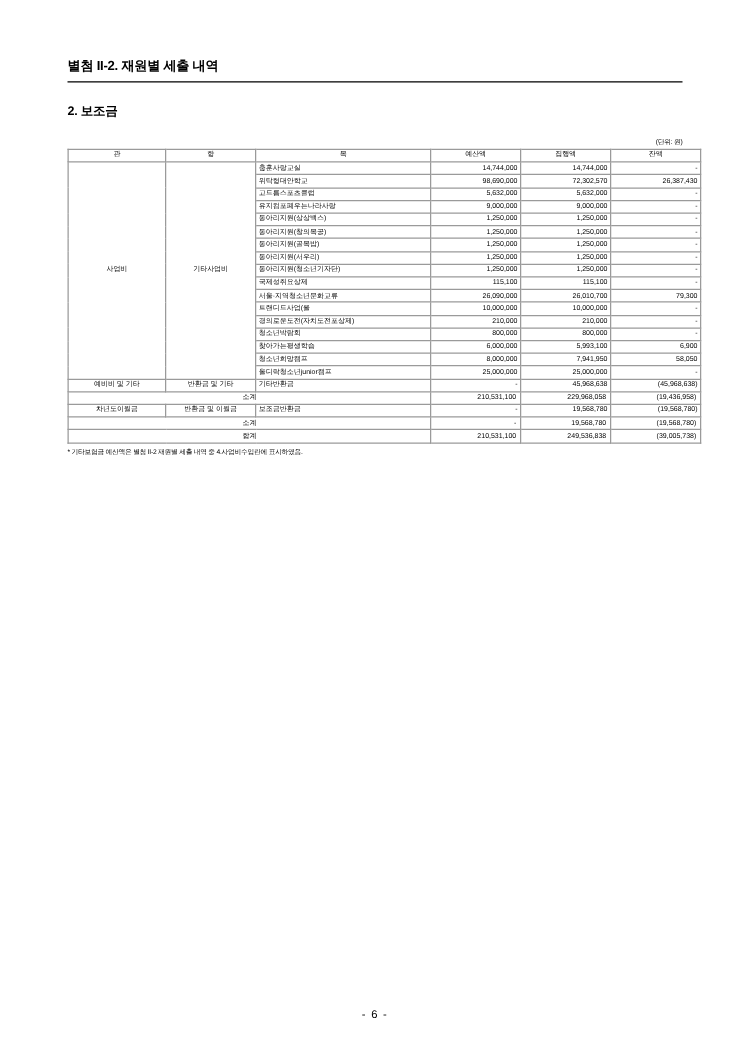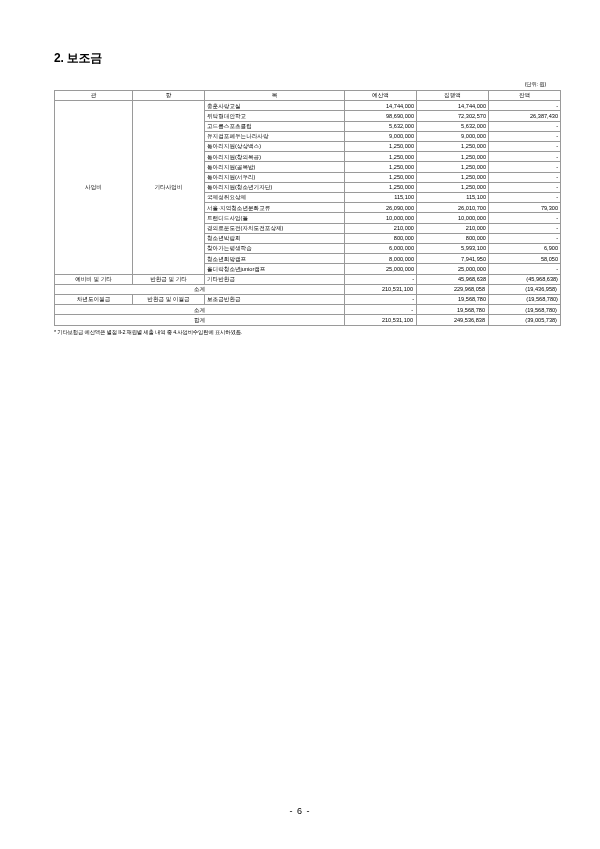--- a/index.html
+++ b/index.html
@@ -27,23 +27,23 @@
     font-size: 10.5px;
     font-weight: bold;
     letter-spacing: -0.2px;
     border-bottom: 1.5px solid #000;
     padding-bottom: 5px;
     display: block;
     width: 100%;
     box-sizing: border-box;
   }
   .section-label {
-    font-size: 12px;
+    font-size: 10px;
     font-weight: bold;
-    margin-top: 4px;
+    margin-top: 16px;
     letter-spacing: -0.2px;
   }
   .unit-note {
     font-size: 5.4px;
     text-align: right;
     margin-top: 14px;
     margin-bottom: 2px;
     letter-spacing: -0.2px;
   }
   table.budget {
@@ -94,20 +94,21 @@
     text-align: center;
     font-size: 9px;
     letter-spacing: 1px;
   }
 </style>
 </head>
 <body>
 
 <div class="page">
 
+  <div class="doc-title">별첨 II-2. 재원별 세출 내역</div>
 
   <div class="section-label">2. 보조금</div>
 
   <div class="unit-note">(단위: 원)</div>
 
   <table class="budget">
     <colgroup>
       <col class="c-gwan">
         <col class="c-hang">
         <col class="c-mok">

